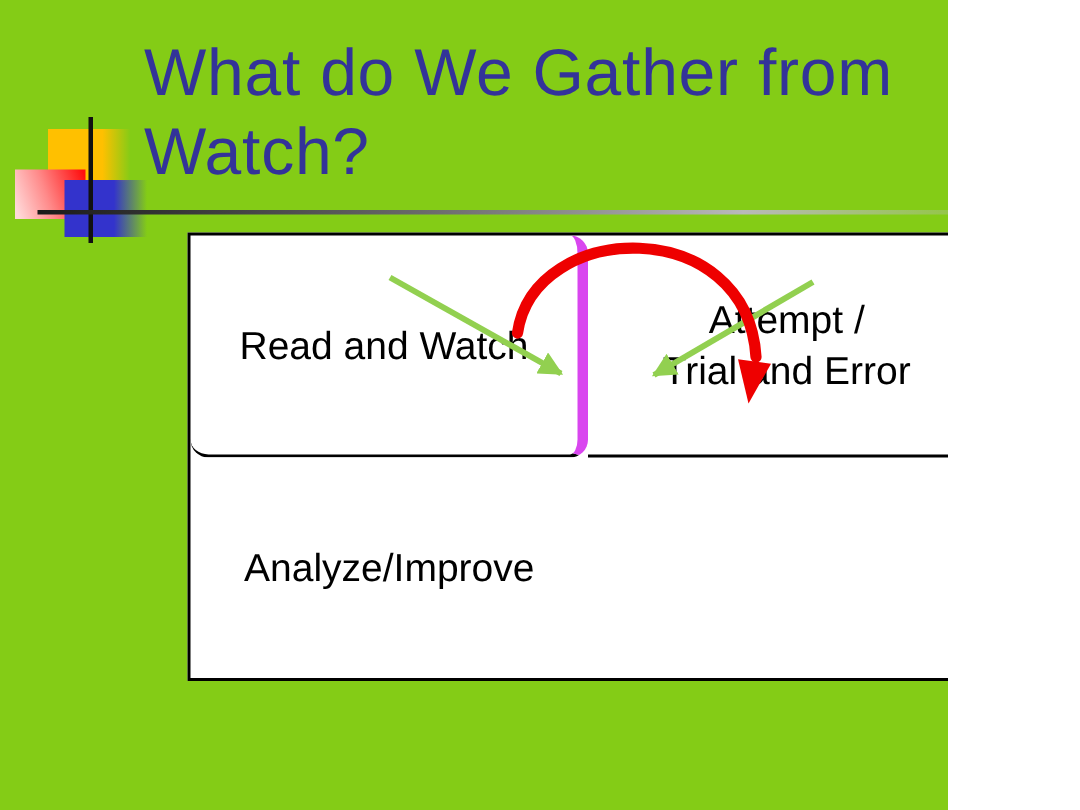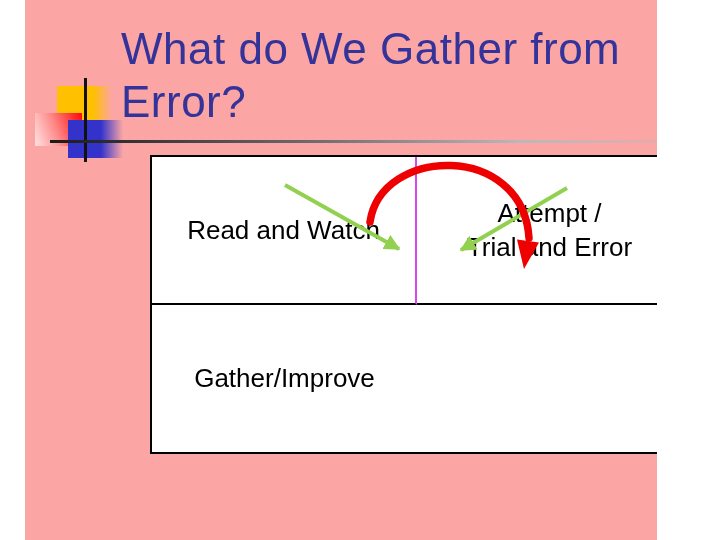--- a/index.html
+++ b/index.html
@@ -1,23 +1,22 @@
 <!DOCTYPE html>
 <html><head>
 <meta charset="utf-8">
 <style>
   html, body { margin: 0; padding: 0; background: #ffffff; }
   .slide {
     position: relative;
     width: 632px;
     height: 540px;
-    background: #fca5a5;
+    background: #84cc16;
     overflow: hidden;
     font-family: "Liberation Sans", sans-serif;
-    margin-left: 25px;
   }
 
   
   .title-block {
     position: absolute;
     left: 96px;
     top: 22px;
     color: #333399;
     font-size: 44px;
     line-height: 53px;
@@ -64,21 +63,21 @@
     display: flex;
     flex-direction: column;
     align-items: center;
     justify-content: center;
     text-align: center;
     color: #000000;
     font-size: 26px;
     line-height: 34px;
     box-sizing: border-box;
   }
-  .qcell.b-right  { border-right: 2px solid #d946ef; }
+  .qcell.b-right  { border-right: 7px solid #d946ef; border-radius: 12px; }
   .qcell.b-bottom { border-bottom: 2px solid #000000; }
 
   
   .arrow-layer {
     position: absolute;
     left: 0; top: 0;
     width: 720px; height: 540px;
     pointer-events: none;
   }
 </style>
@@ -88,33 +87,33 @@
 <div class="slide">
 
   <div class="sq-gold"></div>
   <div class="sq-red"></div>
   <div class="sq-blue"></div>
   <div class="cross-vline"></div>
   <div class="title-rule"></div>
 
   <div class="title-block">
     <div>What do We Gather from</div>
-    <div>Error?</div>
+    <div>Watch?</div>
   </div>
 
   <div class="qtable">
     <div class="qcell b-right b-bottom">
       <div>Read and Watch</div>
     </div>
     <div class="qcell b-bottom">
       <div>Attempt /</div>
       <div>Trial and Error</div>
     </div>
     <div class="qcell">
-      <div>Gather/Improve</div>
+      <div>Analyze/Improve</div>
     </div>
   </div>
 
   <svg class="arrow-layer" viewBox="0 0 720 540" xmlns="http://www.w3.org/2000/svg">
     <defs>
       <marker id="green-head" markerWidth="4.5" markerHeight="4" refX="3.6" refY="2" orient="auto" markerUnits="strokeWidth">
         <path d="M0,0 L4,2 L0,4 Z" fill="#92D050"></path>
       </marker>
     </defs>
 

